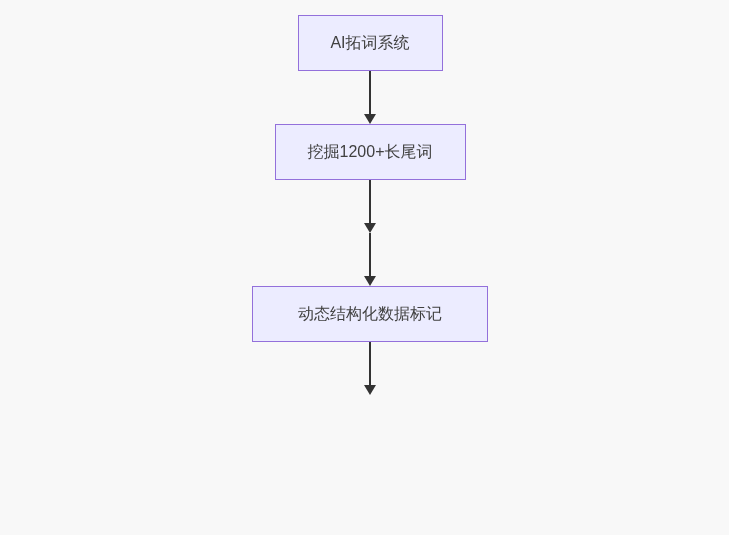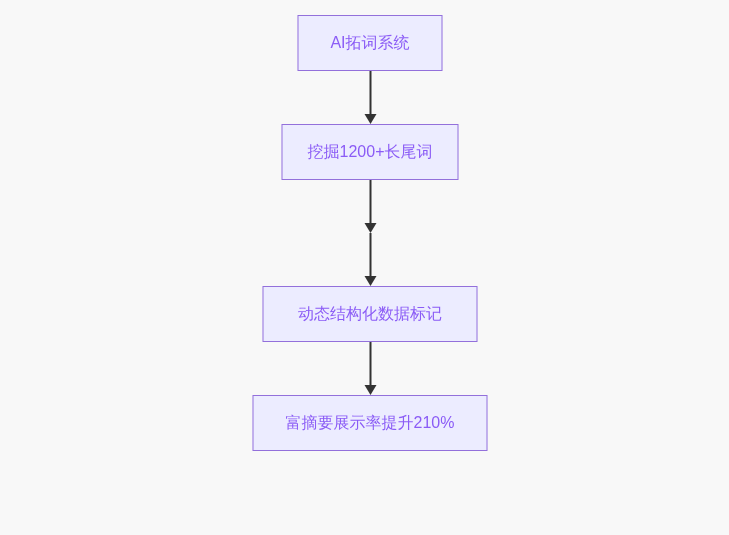--- a/index.html
+++ b/index.html
@@ -25,33 +25,33 @@
     transform: translateX(-50%);
     display: flex;
     flex-direction: column;
     align-items: center;
   }
   .node {
     box-sizing: border-box;
     height: 56px;
     background: #ECECFF;
     border: 1.5px solid #9370DB;
-    color: #8b5cf6;
+    color: #404040;
     font-size: 16px;
     display: flex;
     align-items: center;
     justify-content: center;
     text-align: center;
     white-space: nowrap;
   }
   
   .node.n1 { width: 145px; }
-  .node.n2 { width: 177px; }
+  .node.n2 { width: 191px; }
   .node.n3 { width: 219px; }
-  .node.n4 { width: 215px; }
+  .node.n4 { width: 236px; }
   .node.n5 { width: 235px; }
   .edge {
     position: relative;
     width: 2px;
     height: 53px;
     display: flex;
     justify-content: center;
   }
   .edge .line {
     width: 2px;
@@ -102,18 +102,15 @@
 
     <div class="node n4">
       <span>动态结构化数据标记</span>
     </div>
 
     <div class="edge">
       <div class="line"></div>
       <div class="arrowhead"></div>
     </div>
 
-    <div class="node n5">
-      <span>富摘要展示率提升210%</span>
-    </div>
 
   </div>
 </div>
 
 </body></html>

